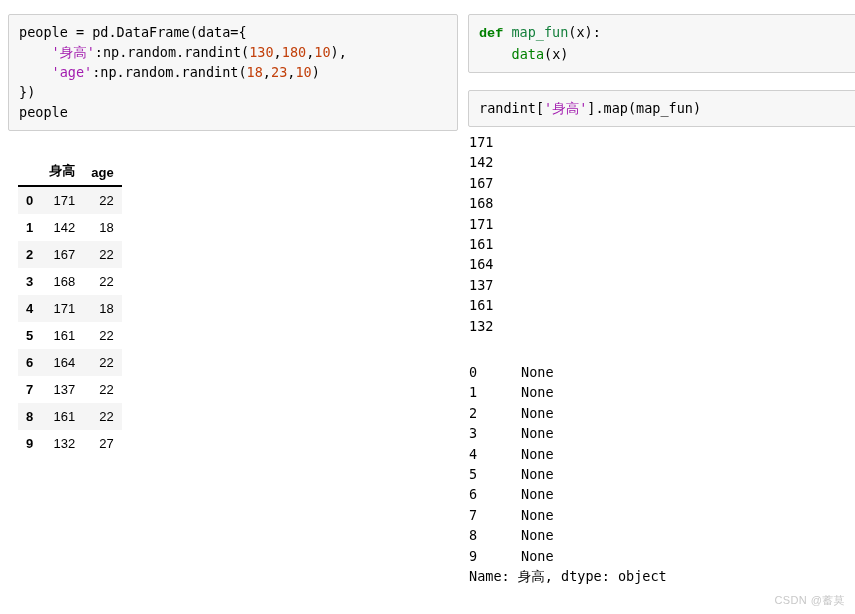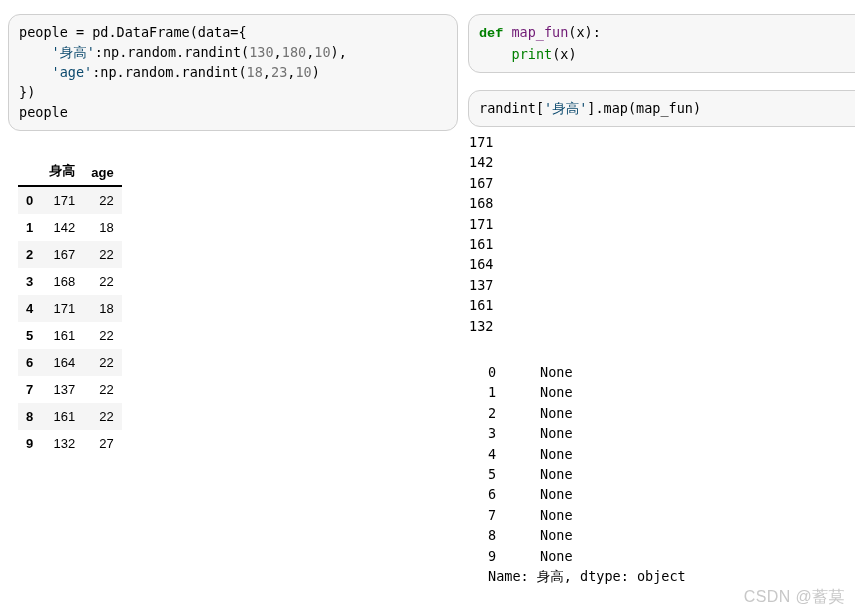--- a/index.html
+++ b/index.html
@@ -14,37 +14,37 @@
     overflow: hidden;
     font-family: "DejaVu Sans Mono", "Liberation Mono", monospace;
     -webkit-font-smoothing: antialiased;
   }
 
   
   .code-cell {
     position: absolute;
     background: #f7f7f7;
     border: 1px solid #cfcfcf;
-    border-radius: 12px;
+    border-radius: 2px;
     box-sizing: border-box;
     padding: 7px 10px 8px 10px;
     font-family: "DejaVu Sans Mono", "Liberation Mono", monospace;
     font-size: 13.5px;
     line-height: 20px;
     color: #000000;
     white-space: pre;
     overflow: hidden;
   }
   .code-line { white-space: pre; }
 
   
-  .tok-str  { color: #0c4a6e; }
-  .tok-num  { color: #737373; }
+  .tok-str  { color: #a21caf; }
+  .tok-num  { color: #c2410c; }
   .tok-kw   { color: #008000; font-weight: bold; font-family: Liberation Mono, monospace; }
-  .tok-fn   { color: #701a75; }
+  .tok-fn   { color: #15803d; }
   .tok-builtin { color: #008000; }
   .tok-plain { color: #000000; }
 
   
   #cell-people-def { left: 8px;   top: 14px;  width: 450px; }
   #cell-map-fun    { left: 468px; top: 14px;  width: 400px; }
   #cell-map-call   { left: 468px; top: 90px;  width: 400px; }
 
   
   .df-wrap {
@@ -87,44 +87,44 @@
   
   .stream-output {
     position: absolute;
     font-family: "DejaVu Sans Mono", "Liberation Mono", monospace;
     font-size: 13.5px;
     line-height: 20.4px;
     color: #000000;
     white-space: pre;
   }
   #print-output  { left: 469px; top: 132px; }
-  #series-output { left: 469px; top: 362px; margin-left: 19px; }
+  #series-output { left: 469px; top: 362px; }
 
   .series-row { display: block; white-space: pre; }
   .series-idx { display: inline-block; width: 52px; }
 
   
   .watermark {
     position: absolute;
     right: 10px;
     bottom: 6px;
     font-family: "Liberation Sans", sans-serif;
-    font-size: 16px;
+    font-size: 11px;
     color: #c8c8c8;
     letter-spacing: 0.4px;
     white-space: nowrap;
     user-select: none;
   }
 </style>
 </head>
 <body>
 
 <div class="code-cell" id="cell-people-def"><div class="code-line"><span class="tok-plain">people = pd.DataFrame(data={</span></div><div class="code-line"><span class="tok-plain">    </span><span class="tok-str">'身高'</span><span class="tok-plain">:np.random.randint(</span><span class="tok-num">130</span><span class="tok-plain">,</span><span class="tok-num">180</span><span class="tok-plain">,</span><span class="tok-num">10</span><span class="tok-plain">),</span></div><div class="code-line"><span class="tok-plain">    </span><span class="tok-str">'age'</span><span class="tok-plain">:np.random.randint(</span><span class="tok-num">18</span><span class="tok-plain">,</span><span class="tok-num">23</span><span class="tok-plain">,</span><span class="tok-num">10</span><span class="tok-plain">)</span></div><div class="code-line"><span class="tok-plain">})</span></div><div class="code-line"><span class="tok-plain">people</span></div></div>
 
-<div class="code-cell" id="cell-map-fun"><div class="code-line"><span class="tok-kw">def</span><span class="tok-plain"> </span><span class="tok-fn">map_fun</span><span class="tok-plain">(x):</span></div><div class="code-line"><span class="tok-plain">    </span><span class="tok-builtin">print</span><span class="tok-plain">(x)</span></div></div>
+<div class="code-cell" id="cell-map-fun"><div class="code-line"><span class="tok-kw">def</span><span class="tok-plain"> </span><span class="tok-fn">map_fun</span><span class="tok-plain">(x):</span></div><div class="code-line"><span class="tok-plain">    </span><span class="tok-builtin">data</span><span class="tok-plain">(x)</span></div></div>
 
 <div class="code-cell" id="cell-map-call"><div class="code-line"><span class="tok-plain">randint[</span><span class="tok-str">'身高'</span><span class="tok-plain">].map(map_fun)</span></div></div>
 
 <div class="df-wrap">
   <table class="dataframe">
     <thead>
       <tr>
         <th class="corner"></th>
         <th>身高</th>
         <th>age</th>

